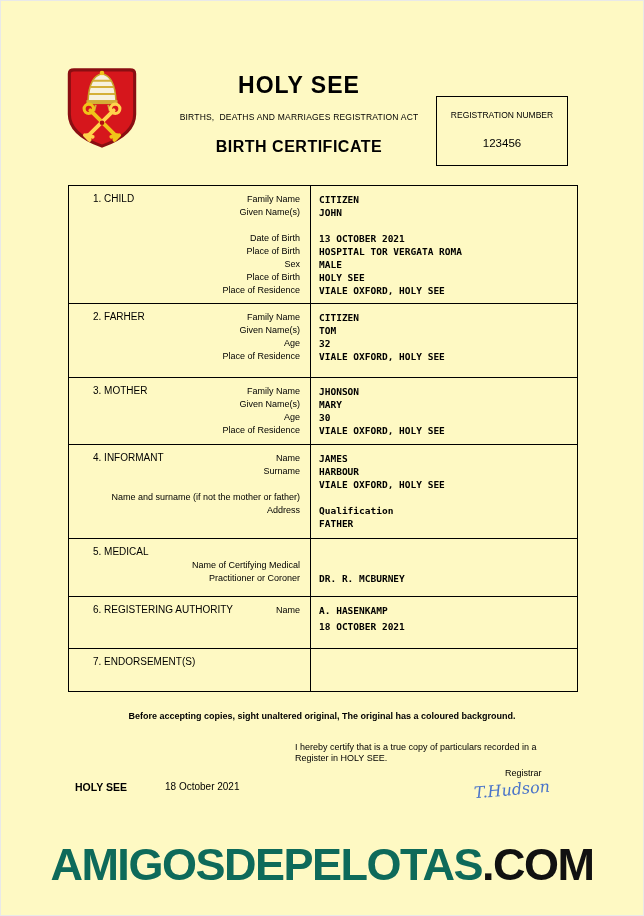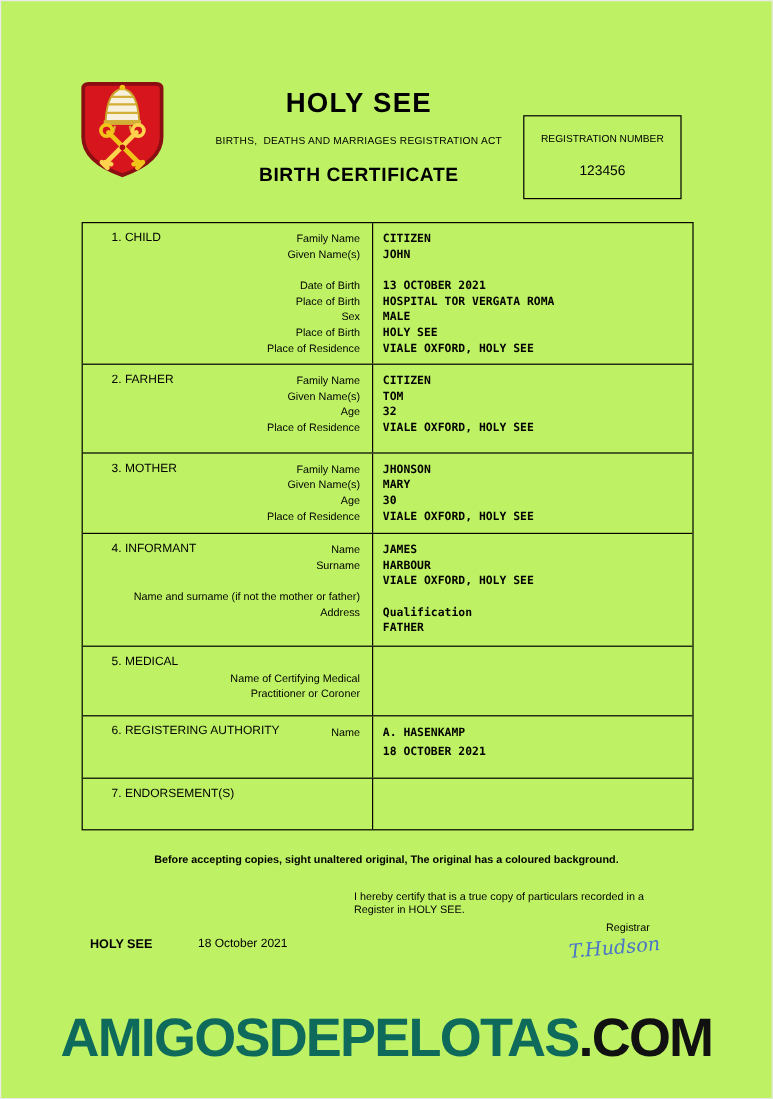--- a/index.html
+++ b/index.html
@@ -1,21 +1,21 @@
 <!DOCTYPE html>
 <html style="--color-watermark: #0e6a5a; --color-signature: #4a74c9; --color-shield: #d6161c; --color-shield_border: #8a0e12; --color-gold: #f0c419; --color-gold_light: #ffd34d;"><head>
 <meta charset="utf-8">
 <style>
   html,body { margin:0; padding:0; }
   body {
     width:644px; height:916px; background:#ffffff;
     font-family:"Liberation Sans", sans-serif; color:#000;
     position:relative; overflow:hidden;
   }
-  .page { position:absolute; inset:0; background:#bef264; box-shadow: inset 0 0 0 1px #e9e9e9; }
+  .page { position:absolute; inset:0; background:#fef9c3; box-shadow: inset 0 0 0 1px #e9e9e9; }
 
   
   .coat { position:absolute; left:62px; top:66px; width:80px; height:84px; }
   .header-center { position:absolute; left:144px; top:72px; width:310px; text-align:center; }
   .doc-title { font-size:23px; font-weight:bold; letter-spacing:1px; }
   .act-line  { font-size:8.5px; margin-top:13px; white-space:pre; letter-spacing:0.2px; }
   .cert-title{ font-size:16px; font-weight:bold; margin-top:16px; letter-spacing:0.5px; }
   .reg-box { position:absolute; left:424px; top:96px; width:132px; height:70px;
              border:1px solid #000; text-align:center; padding-top:13px; box-sizing:border-box;margin-left:12px; }
   .reg-label { font-size:8.5px; }
@@ -185,20 +185,24 @@
     </div>
 
     <div class="sec s5">
       <div class="sec-left">
         <div class="sec-title">5. MEDICAL</div>
         <div class="labels">
           <div class="frow gap">Name of Certifying Medical</div>
           <div class="frow">Practitioner or Coroner</div>
         </div>
       </div>
+      <div class="sec-right">
+        <div class="frow value gap"></div>
+        <div class="frow value">DR. R. MCBURNEY</div>
+      </div>
     </div>
 
     <div class="sec s6">
       <div class="sec-left">
         <div class="sec-title">6. REGISTERING AUTHORITY</div>
         <div class="labels">
           <div class="frow">Name</div>
         </div>
       </div>
       <div class="sec-right">

